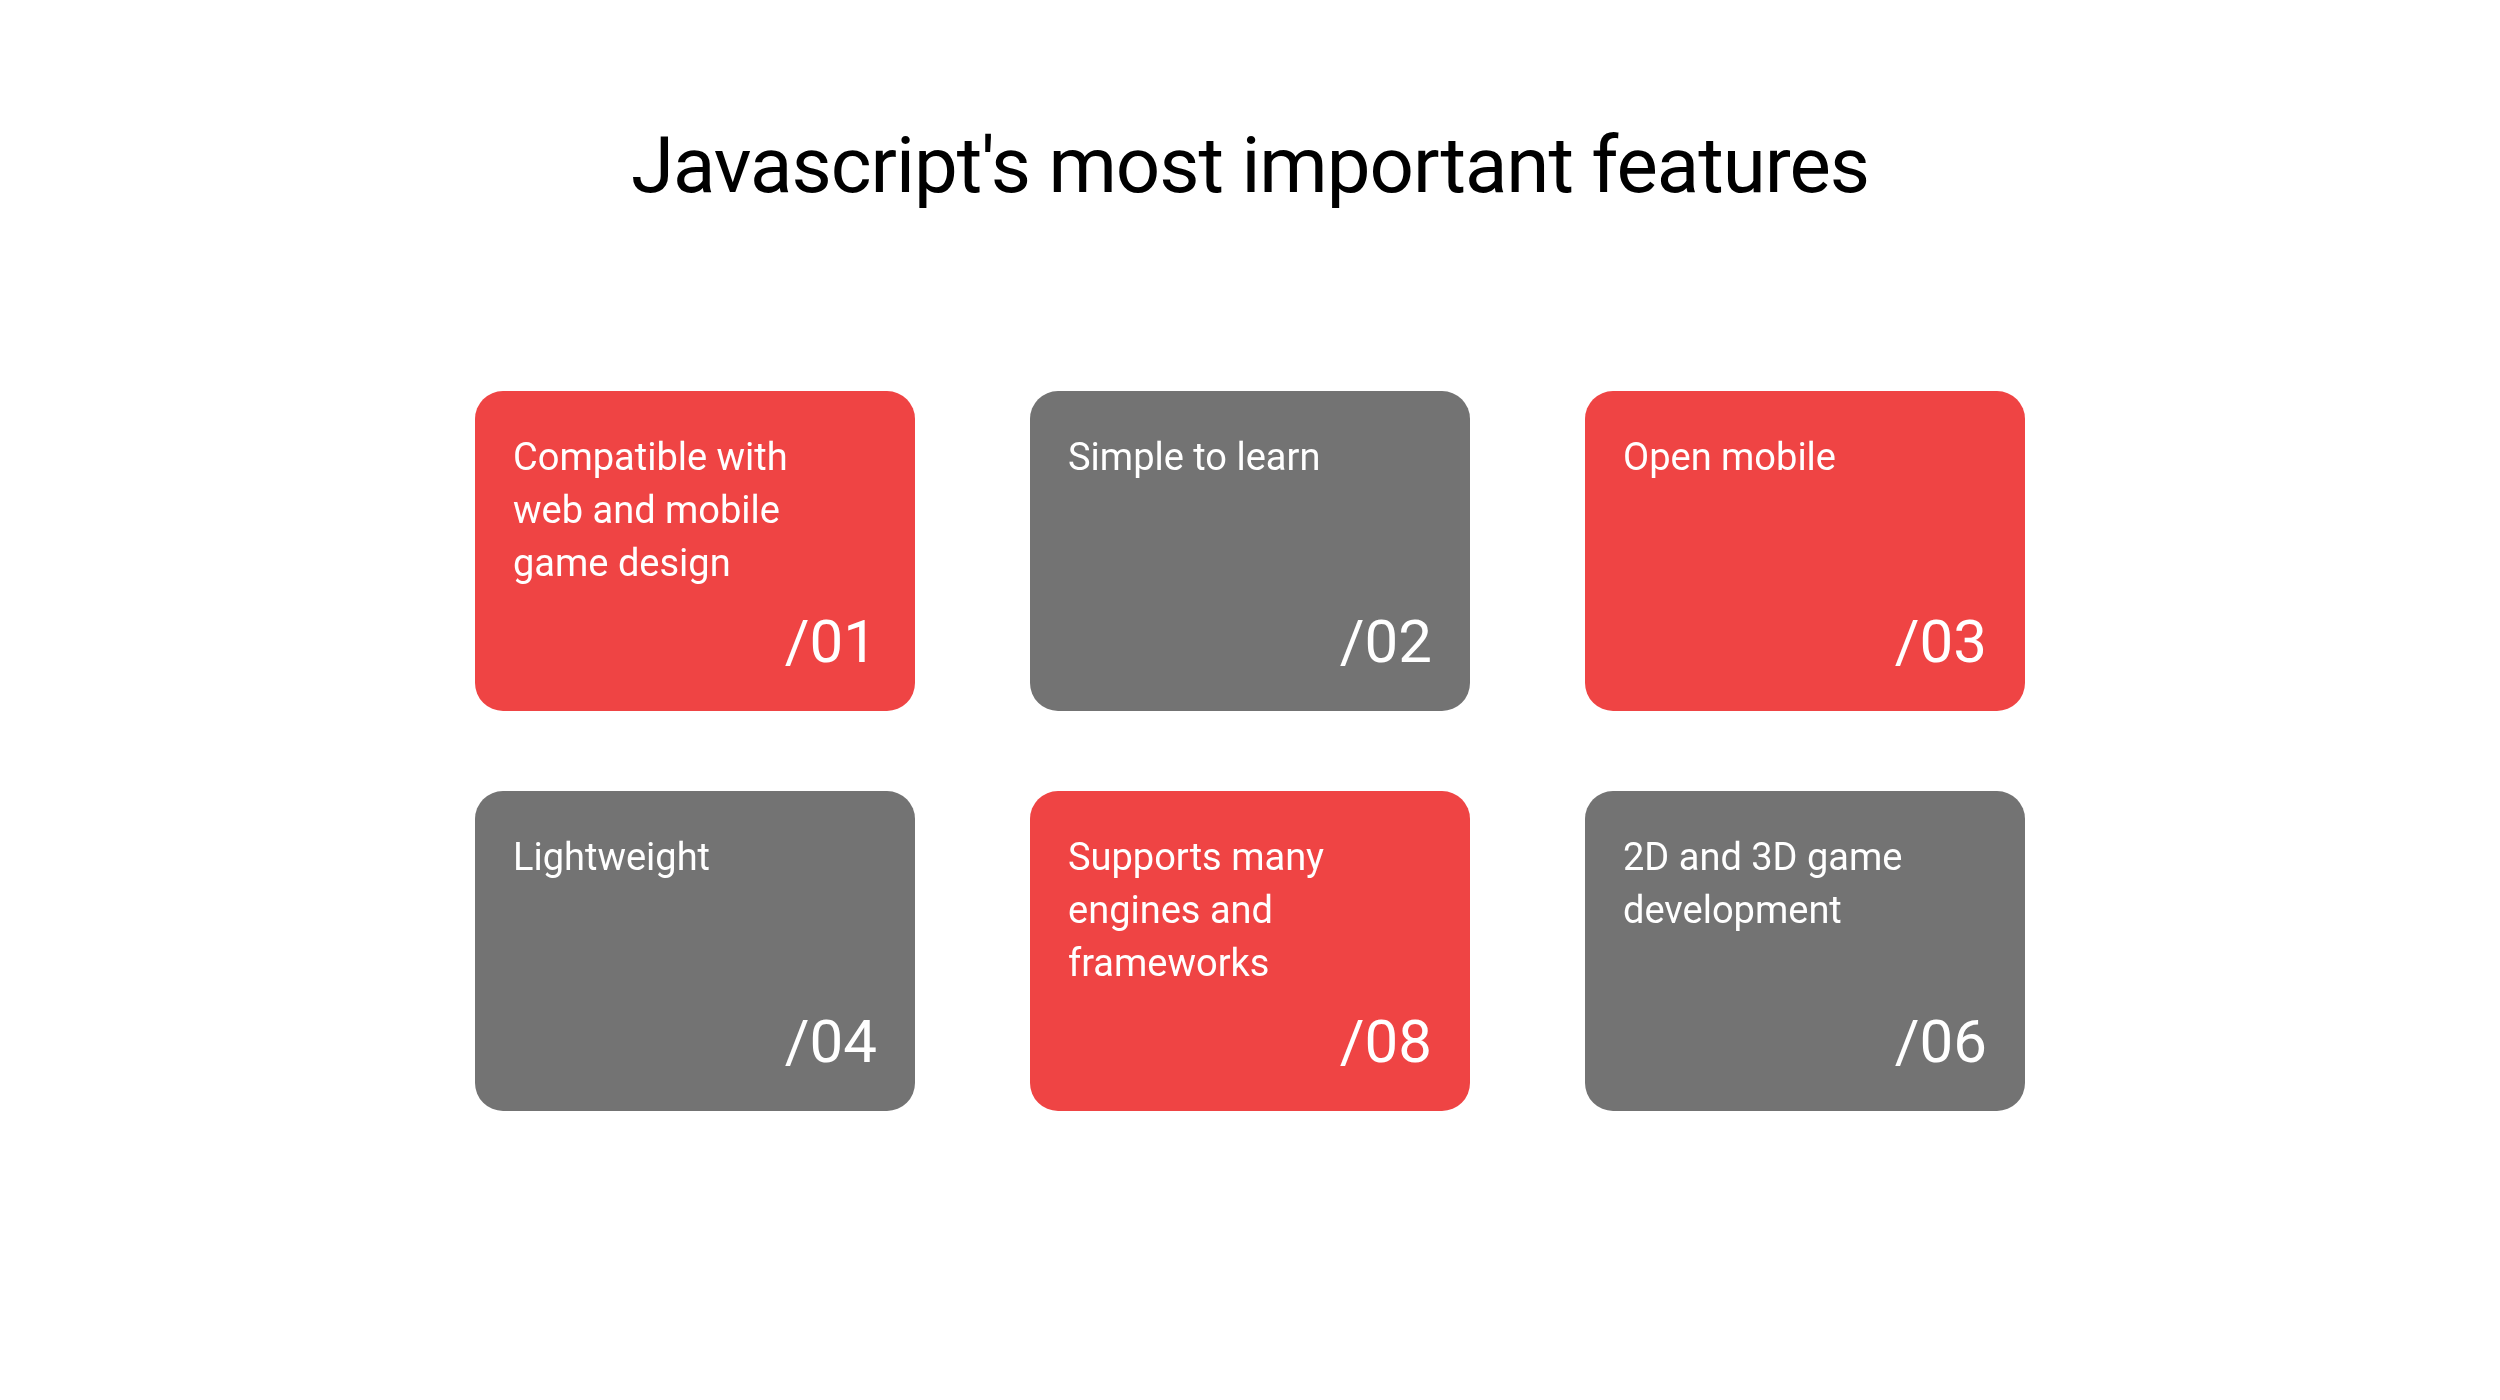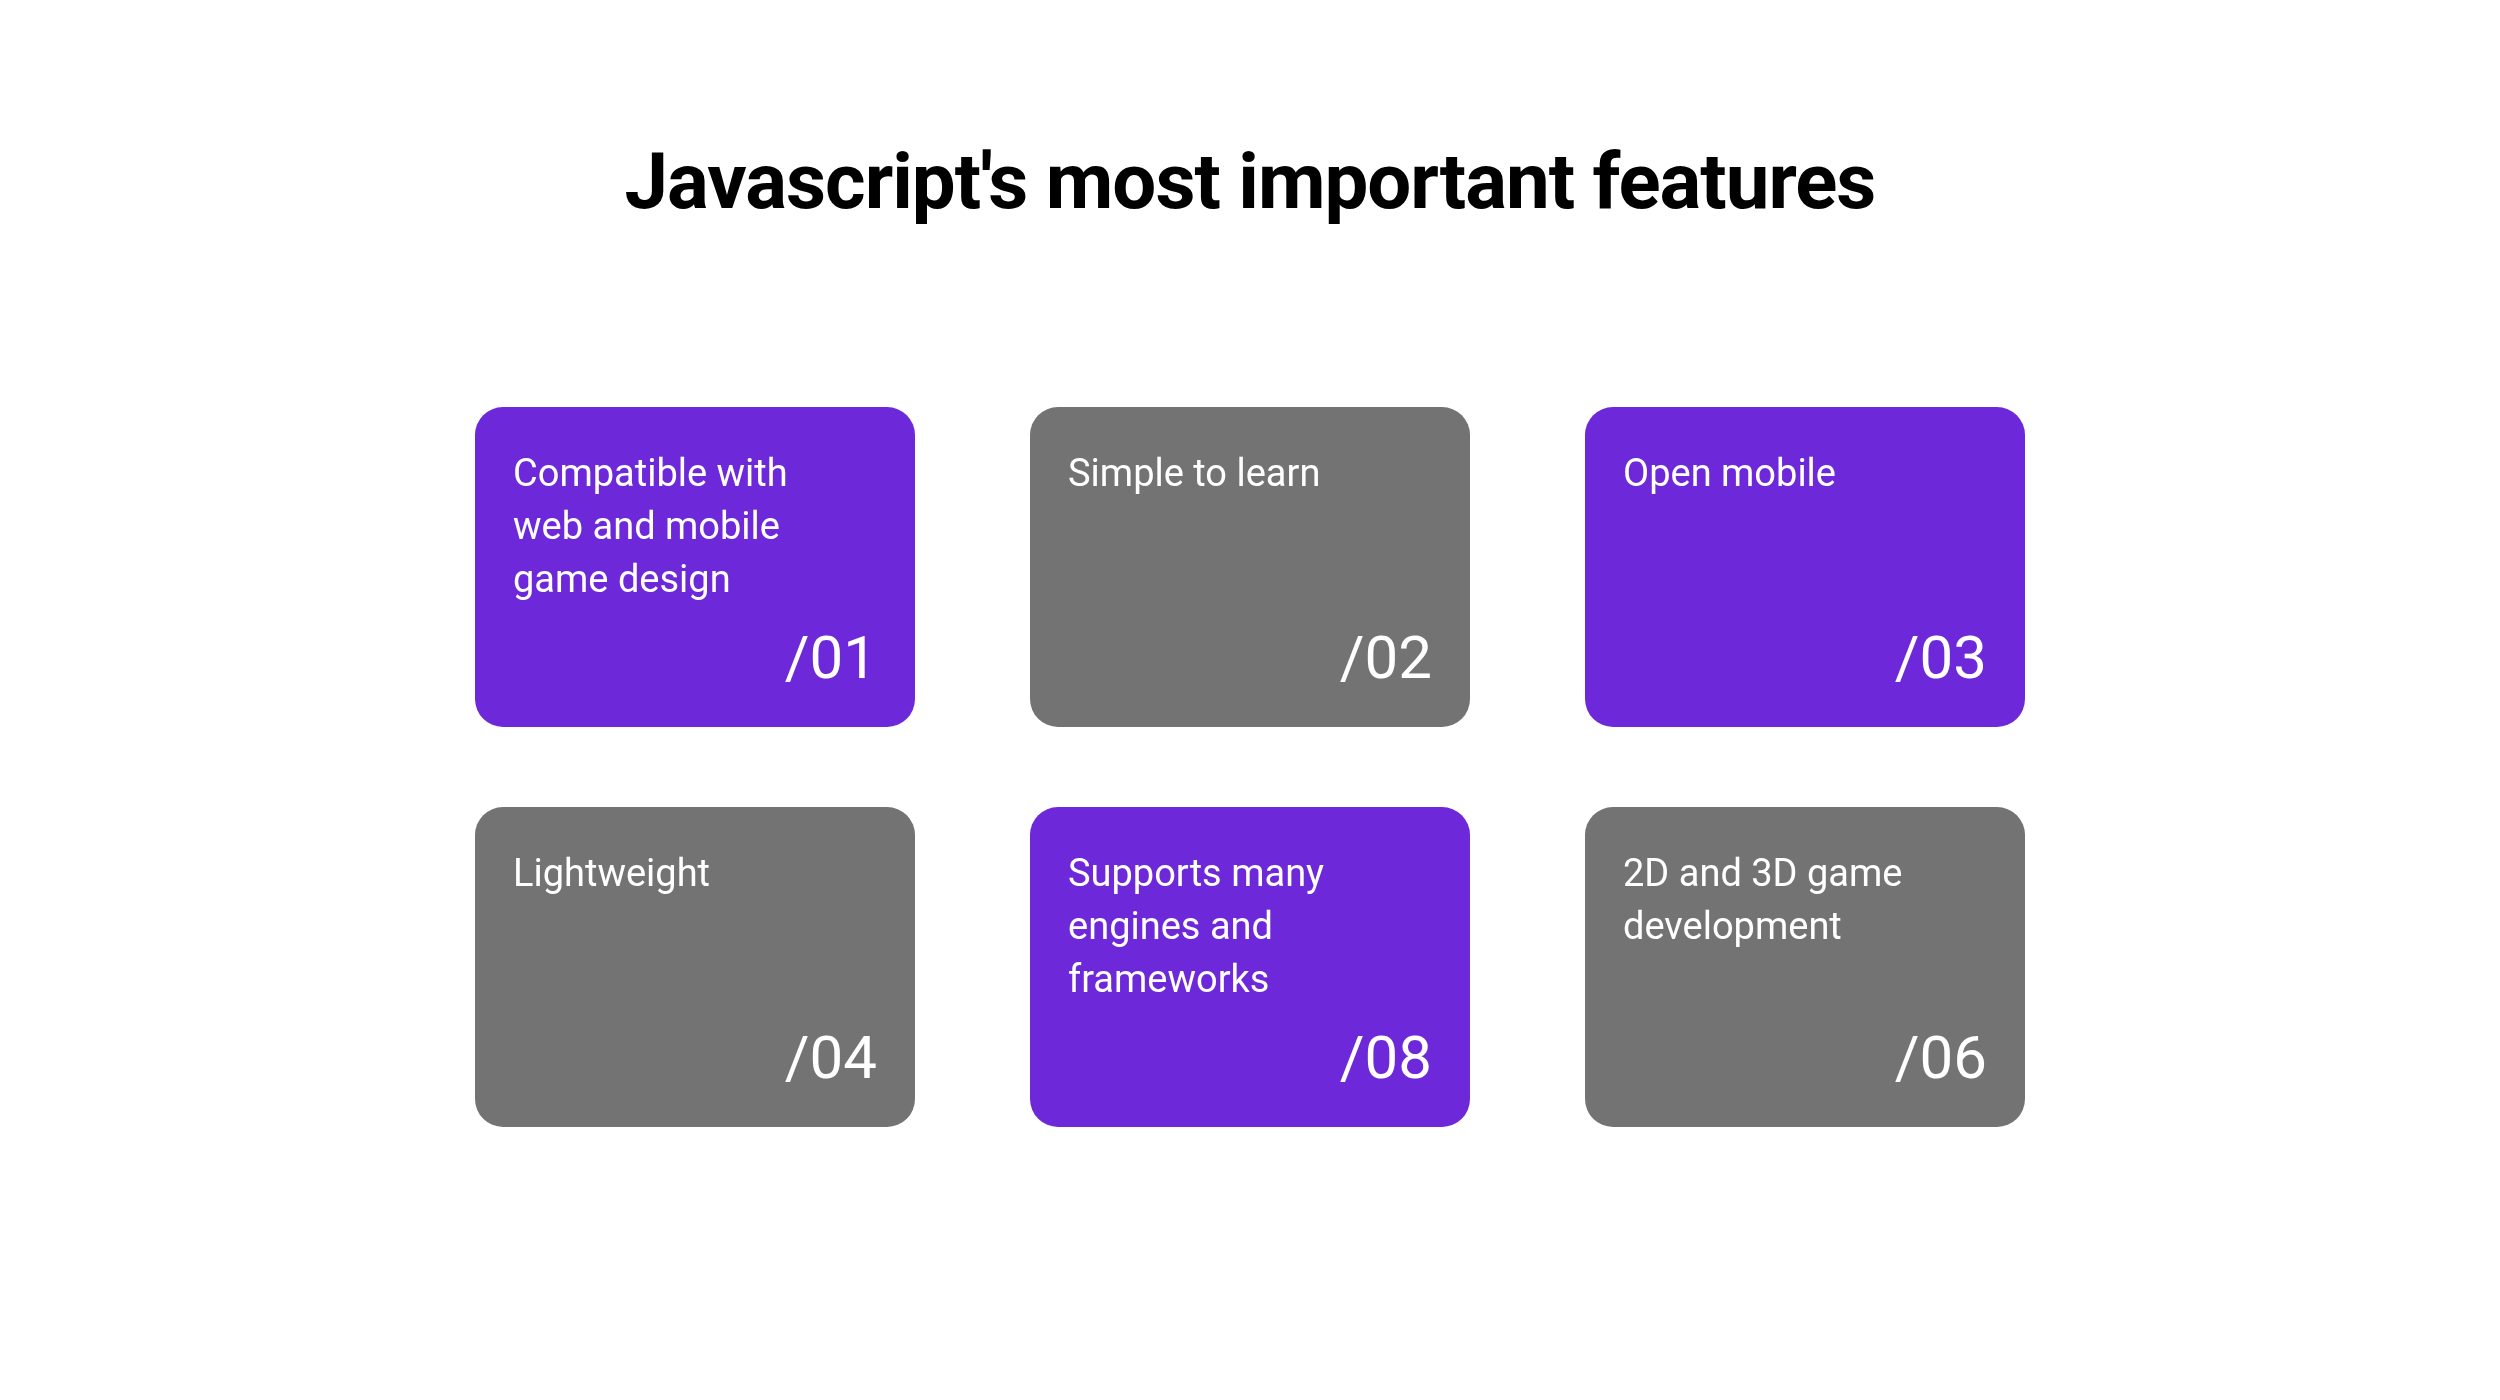--- a/index.html
+++ b/index.html
@@ -18,46 +18,45 @@
     
     .container {
       width: 100%;
       display: flex;
       flex-direction: column;
       align-items: center;
     }
     
     .title {
       font-size: 78px;
-      font-weight: 700;
+      font-weight: 400;
       color: #000000;
       text-align: right;
       margin-bottom: 180px;
       letter-spacing: -1px;
-      margin-top: 16px;
     }
     
     .grid {
       display: grid;
       grid-template-columns: repeat(3, 440px);
       grid-template-rows: repeat(2, 320px);
       gap: 80px 115px;
     }
     
     .card {
       position: relative;
       border-radius: 28px;
       padding: 40px 38px 30px 38px;
       color: #ffffff;
       display: flex;
       flex-direction: column;
     }
     
     .card.black {
-      background: #6d28d9;
+      background: #ef4444;
     }
     
     .card.blue {
       background: #737373;
     }
     
     .card-text {
       font-size: 38px;
       font-weight: 400;
       line-height: 1.4;

